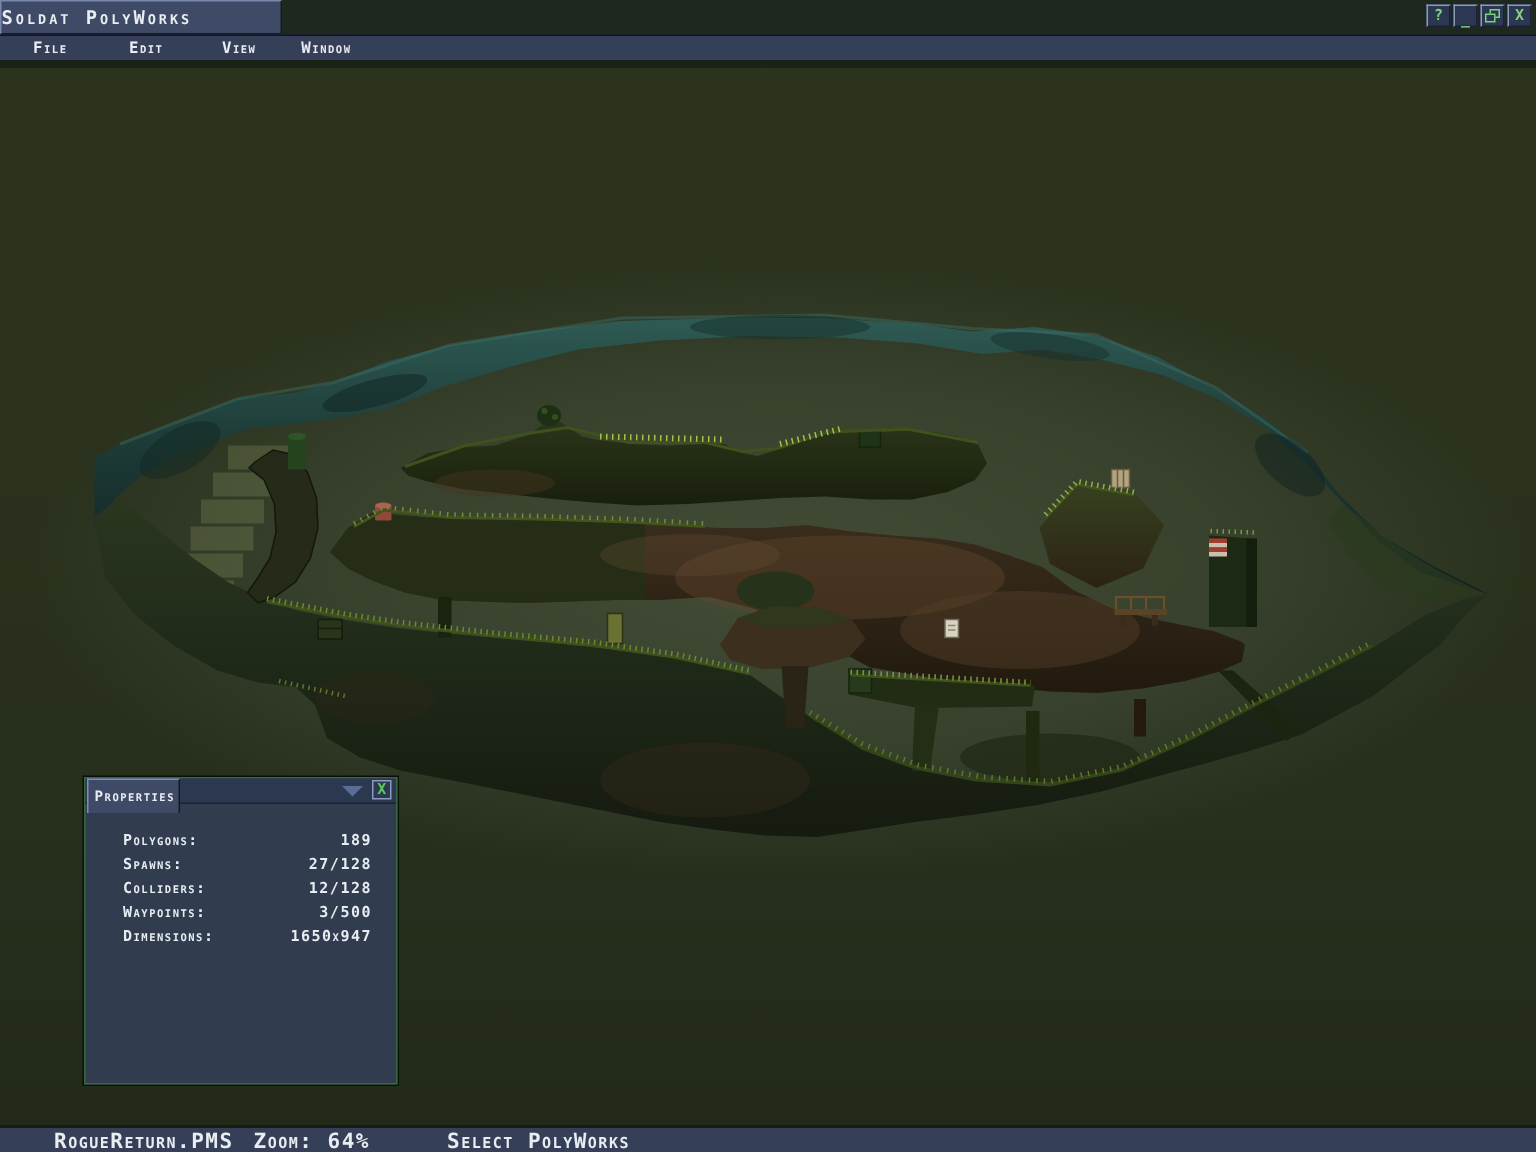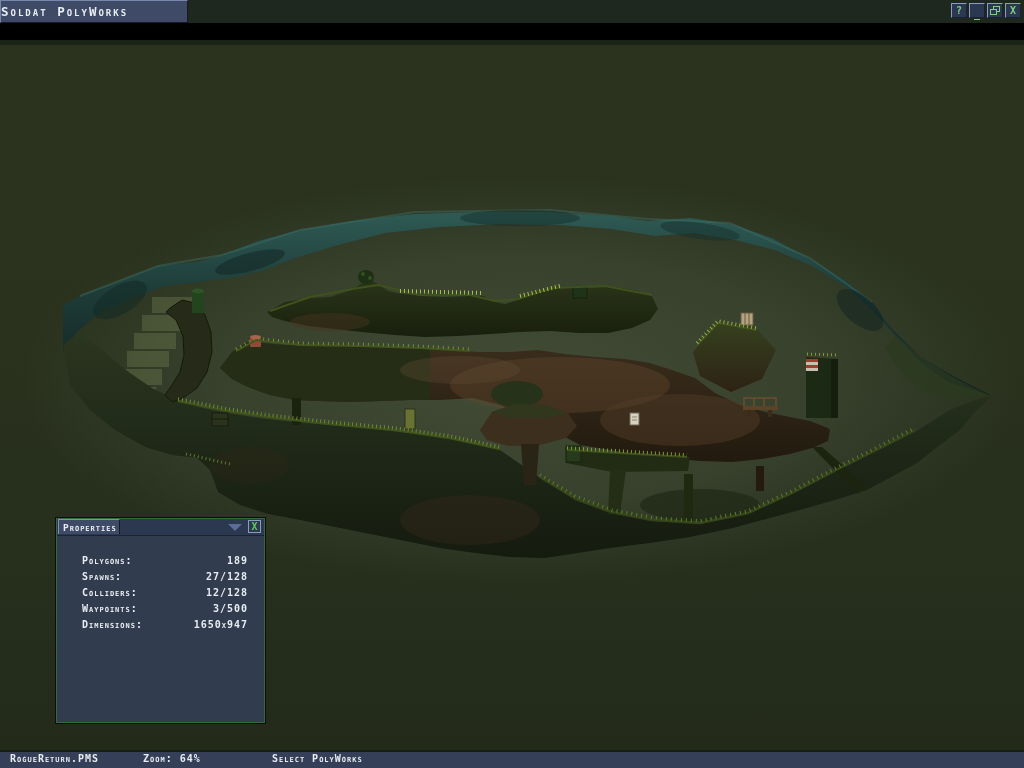--- a/index.html
+++ b/index.html
@@ -27,28 +27,28 @@
     border-top:1px solid #10151f;box-sizing:border-box;display:flex;align-items:center;
     padding-left:22px;}
   .menubar span{font-size:10.5px;letter-spacing:1px;cursor:default;}
   .m-file{margin-right:41px;}.m-edit{margin-right:39px;}.m-view{margin-right:30px;}
   .menushadow{position:absolute;left:0;top:40px;width:1024px;height:5px;background:#192318;}
   
   .canvas{position:absolute;left:0;top:45px;width:1024px;height:705px;background:#262e1d;}
   
   .statusstrip{position:absolute;left:0;top:750px;width:1024px;height:2px;background:#161d15;}
   .statusbar{position:absolute;left:0;top:752px;width:1024px;height:16px;background:#353f57;}
-  .statusbar span{position:absolute;top:1px;font-size:10px;letter-spacing:1px;white-space:nowrap;}
+  .statusbar span{position:absolute;top:1px;font-size:14px;letter-spacing:1px;white-space:nowrap;margin-left:26px;}
   .st-file{left:10px;} .st-zoom{left:143px;} .st-tool{left:272px;}
   
   .panel{position:absolute;left:56px;top:518px;width:207px;height:203px;background:#313c4f;
     border:1px solid #356b3c;box-shadow:0 0 0 1px #0a0f0a;}
   .panel-title{position:relative;width:100%;height:16px;background:#2c3750;
     border-bottom:1px solid #1b2335;cursor:default;}
-  .panel-title-box{position:absolute;left:1px;top:0px;width:62px;height:15px;background:#3e4a66;
+  .panel-title-box{position:absolute;left:1px;top:0px;width:62px;height:23px;background:#3e4a66;
     border-top:1px solid #7e8fb4;border-left:1px solid #7e8fb4;border-right:1px solid #141a26;
     box-sizing:border-box;display:flex;align-items:center;}
   .panel-title-box span{font-size:9.5px;letter-spacing:1px;padding-left:4px;white-space:nowrap;}
   .tri{position:absolute;right:22px;top:5px;width:0;height:0;
     border-left:7px solid transparent;border-right:7px solid transparent;
     border-top:7px solid #5a6d96;}
   .panel-x{position:absolute;right:3px;top:1px;width:13px;height:13px;background:#2e3950;
     border:1px solid #8a9cc2;box-sizing:border-box;color:#5acc5a;font-size:10px;line-height:11px;
     text-align:center;font-variant:normal;cursor:default;}
   .panel-rows{padding-top:16px;}
@@ -77,20 +77,26 @@
             <i class="back"></i>
             <i class="front"></i>
           </span>
         </div>
       <div class="win-btn">
           <span>X</span>
         </div>
     </div>
   </div>
 
+  <div class="menubar">
+    <span class="m-file">File</span>
+    <span class="m-edit">Edit</span>
+    <span class="m-view">View</span>
+    <span>Window</span>
+  </div>
   <div class="menushadow"></div>
 
   <div class="canvas">
     <svg width="1024" height="705" viewBox="0 45 1024 705" xmlns="http://www.w3.org/2000/svg">
       <defs>
         <linearGradient id="bgLin" x1="0" y1="0" x2="0" y2="1">
           <stop offset="0" stop-color="#2b331f"></stop>
             <stop offset="0.4" stop-color="#2a321e"></stop>
           <stop offset="0.7" stop-color="#272f1d"></stop>
             <stop offset="1" stop-color="#232a1a"></stop>

